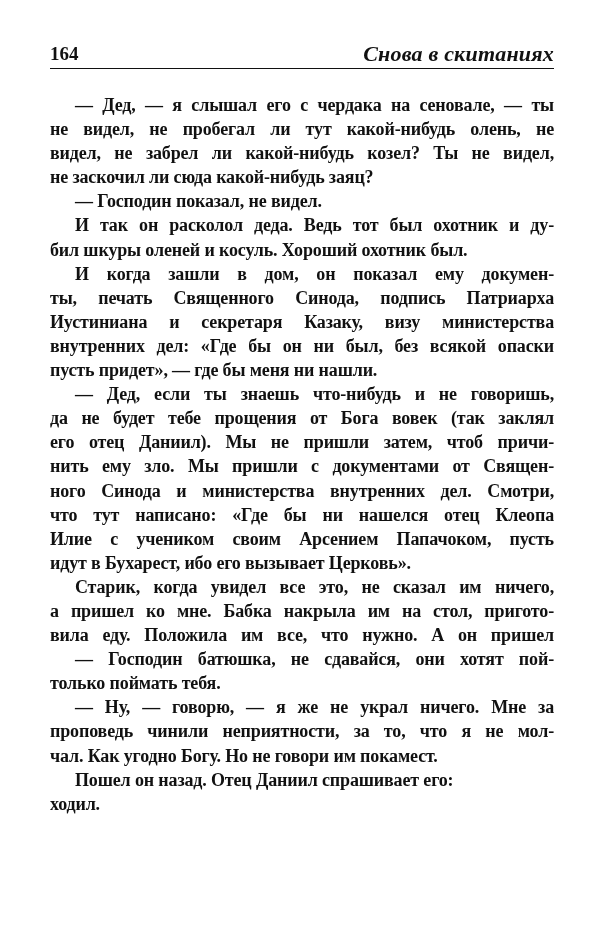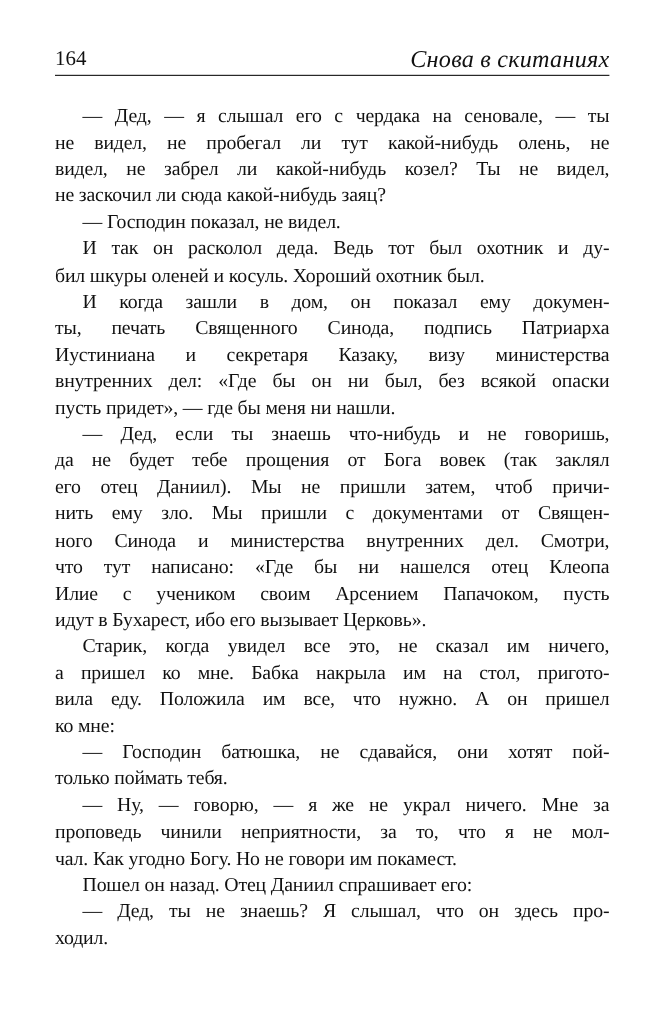--- a/index.html
+++ b/index.html
@@ -14,20 +14,21 @@
       overflow: hidden;
       color: #111111;
       font-family: "Liberation Serif", "DejaVu Serif", serif;
     }
     .page {
       position: absolute;
       left: 50px;
       top: 0;
       width: 504px;
       height: 740px;
+      font-weight: bold;
     }
     .running-head {
       position: absolute;
       left: 0;
       top: 42px;
       width: 504px;
       height: 26px;
       border-bottom: 1.6px solid #111;
     }
     .page-number {
@@ -95,23 +96,21 @@
     <span class="line">да не будет тебе прощения от Бога вовек (так заклял</span>
     <span class="line">его отец Даниил). Мы не пришли затем, чтоб причи-</span>
     <span class="line">нить ему зло. Мы пришли с документами от Священ-</span>
     <span class="line">ного Синода и министерства внутренних дел. Смотри,</span>
     <span class="line">что тут написано: «Где бы ни нашелся отец Клеопа</span>
     <span class="line">Илие с учеником своим Арсением Папачоком, пусть</span>
     <span class="line last">идут в Бухарест, ибо его вызывает Церковь».</span>
     <span class="line indent">Старик, когда увидел все это, не сказал им ничего,</span>
     <span class="line">а пришел ко мне. Бабка накрыла им на стол, пригото-</span>
     <span class="line">вила еду. Положила им все, что нужно. А он пришел</span>
-    <span class="line last">ко мне:</span>
     <span class="line indent">— Господин батюшка, не сдавайся, они хотят пой-</span>
     <span class="line last">только поймать тебя.</span>
     <span class="line indent">— Ну, — говорю, — я же не украл ничего. Мне за</span>
     <span class="line">проповедь чинили неприятности, за то, что я не мол-</span>
     <span class="line last">чал. Как угодно Богу. Но не говори им покамест.</span>
     <span class="line indent last">Пошел он назад. Отец Даниил спрашивает его:</span>
-    <span class="line indent">— Дед, ты не знаешь? Я слышал, что он здесь про-</span>
     <span class="line last">ходил.</span>
   </div>
 </div>
 
 </body></html>

